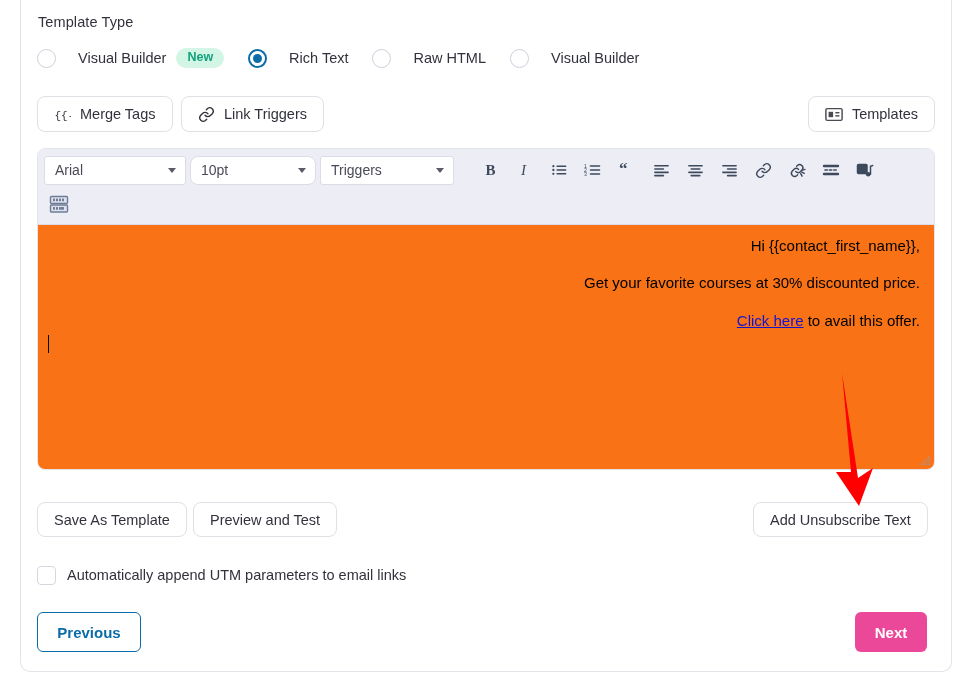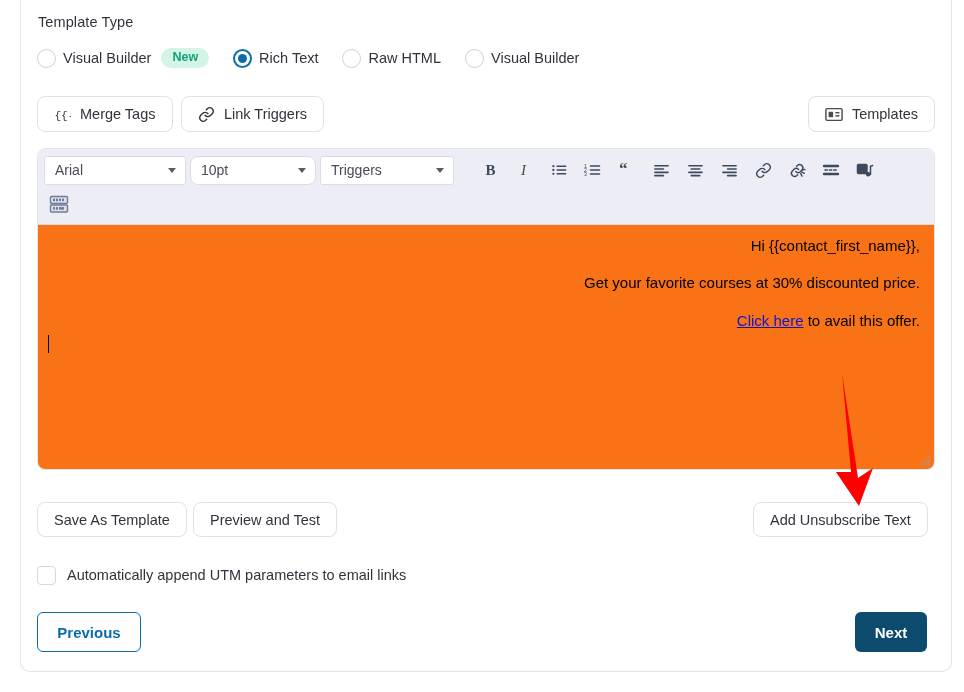--- a/index.html
+++ b/index.html
@@ -81,21 +81,21 @@
     top: 50%;
     width: 9px;
     height: 9px;
     margin: -4.5px 0 0 -4.5px;
     border-radius: 50%;
     background: #0c6ca8;
   }
   .radio-label {
     font-size: 14.5px;
     color: #32323c;
-    margin-left: 7px;
+    margin-left: 22px;
     white-space: nowrap;
   }
   .badge-new {
     margin-left: 10px;
     background: #d3f5e6;
     color: #14a27c;
     font-size: 12.5px;
     font-weight: bold;
     border-radius: 11px;
     padding: 3px 11px 4px 11px;
@@ -280,21 +280,21 @@
     cursor: pointer;
   }
   .btn-next {
     position: absolute;
     left: 834px;
     top: 612px;
     width: 72px;
     height: 40px;
     border: none;
     border-radius: 6px;
-    background: #0c4a6e;
+    background: #ec4899;
     color: #ffffff;
     font-size: 15px;
     font-weight: bold;
     display: flex;
     align-items: center;
     justify-content: center;
     box-sizing: border-box;
     cursor: pointer;
   }
 

